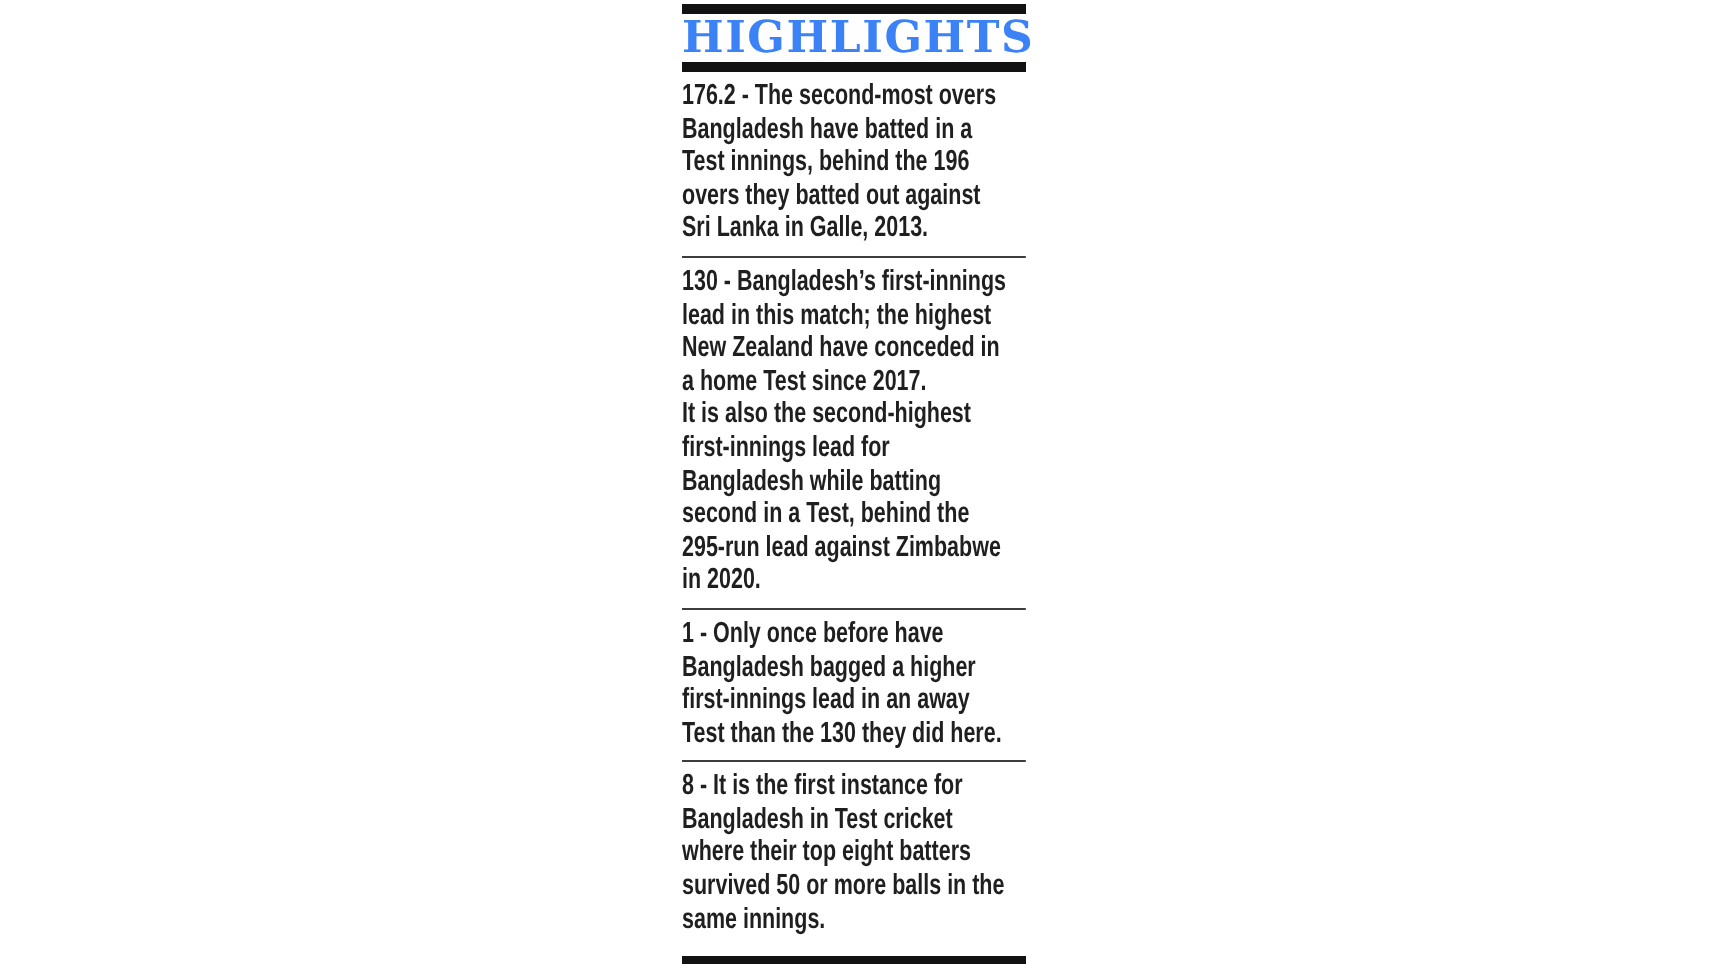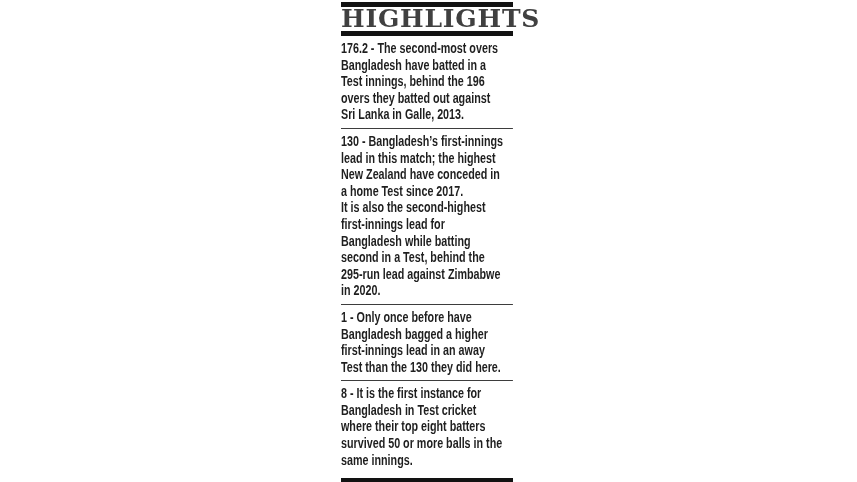--- a/index.html
+++ b/index.html
@@ -27,24 +27,24 @@
   }
   .rule-bottom {
     height: 6px;
     background: #121212;
     margin-top: 5px;
     width: 172px;
   }
   .panel-title {
     font-family: "DejaVu Serif", serif;
     font-weight: bold;
-    font-size: 25px;
+    font-size: 22px;
     line-height: 24px;
     letter-spacing: 0.8px;
-    color: #404040;
+    color: #3b82f6;
     white-space: pre;
   }
   .stat-item {
     width: 232px;
     transform: scaleX(0.741);
     transform-origin: 0 0;
     font-size: 14.5px;
     font-weight: 700;
     line-height: 16.6px;
     color: #1f1f1f;

